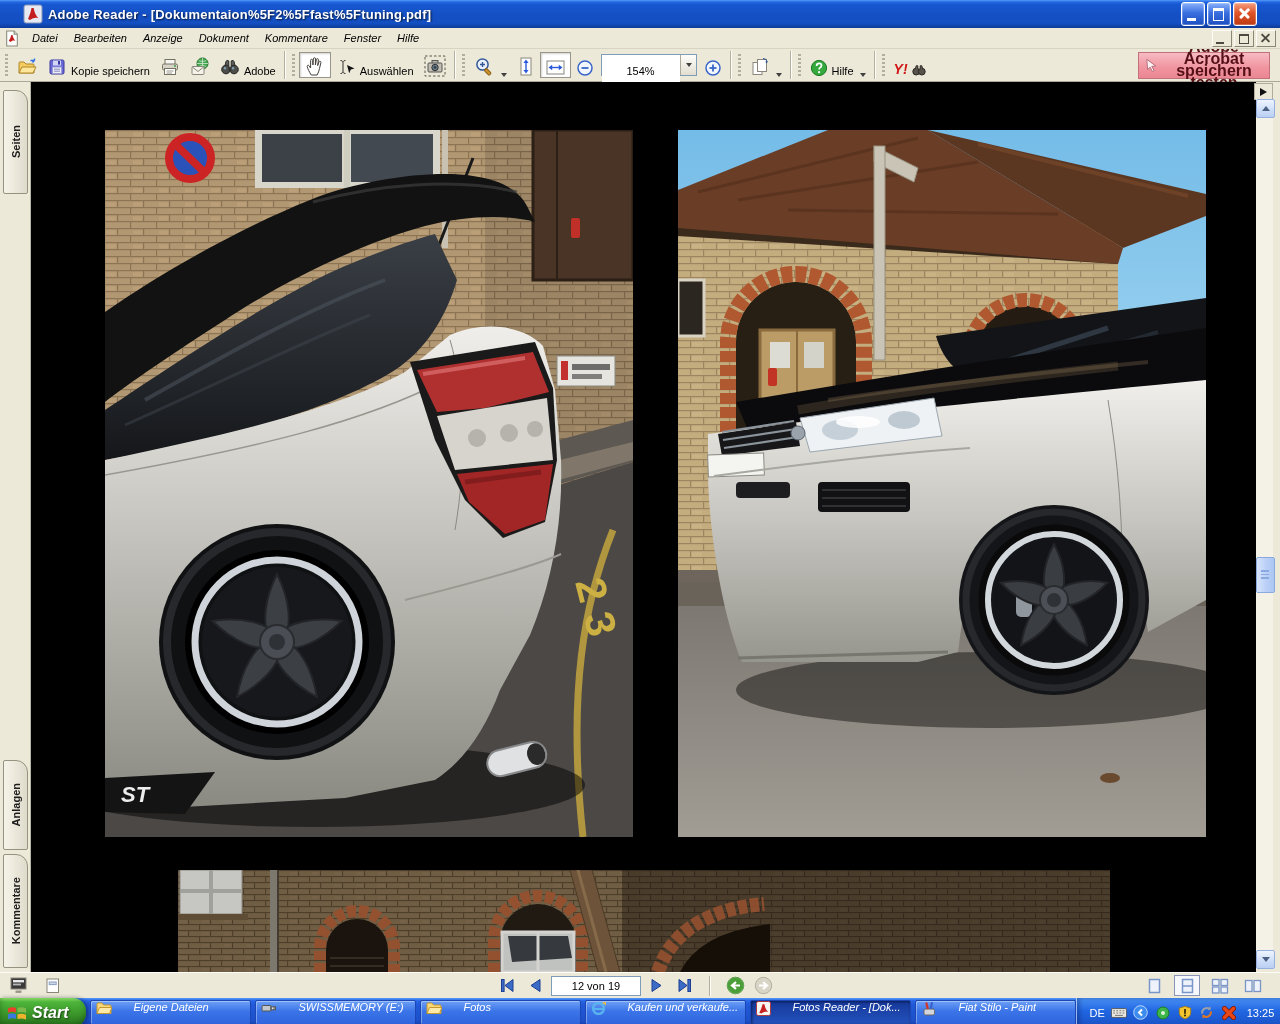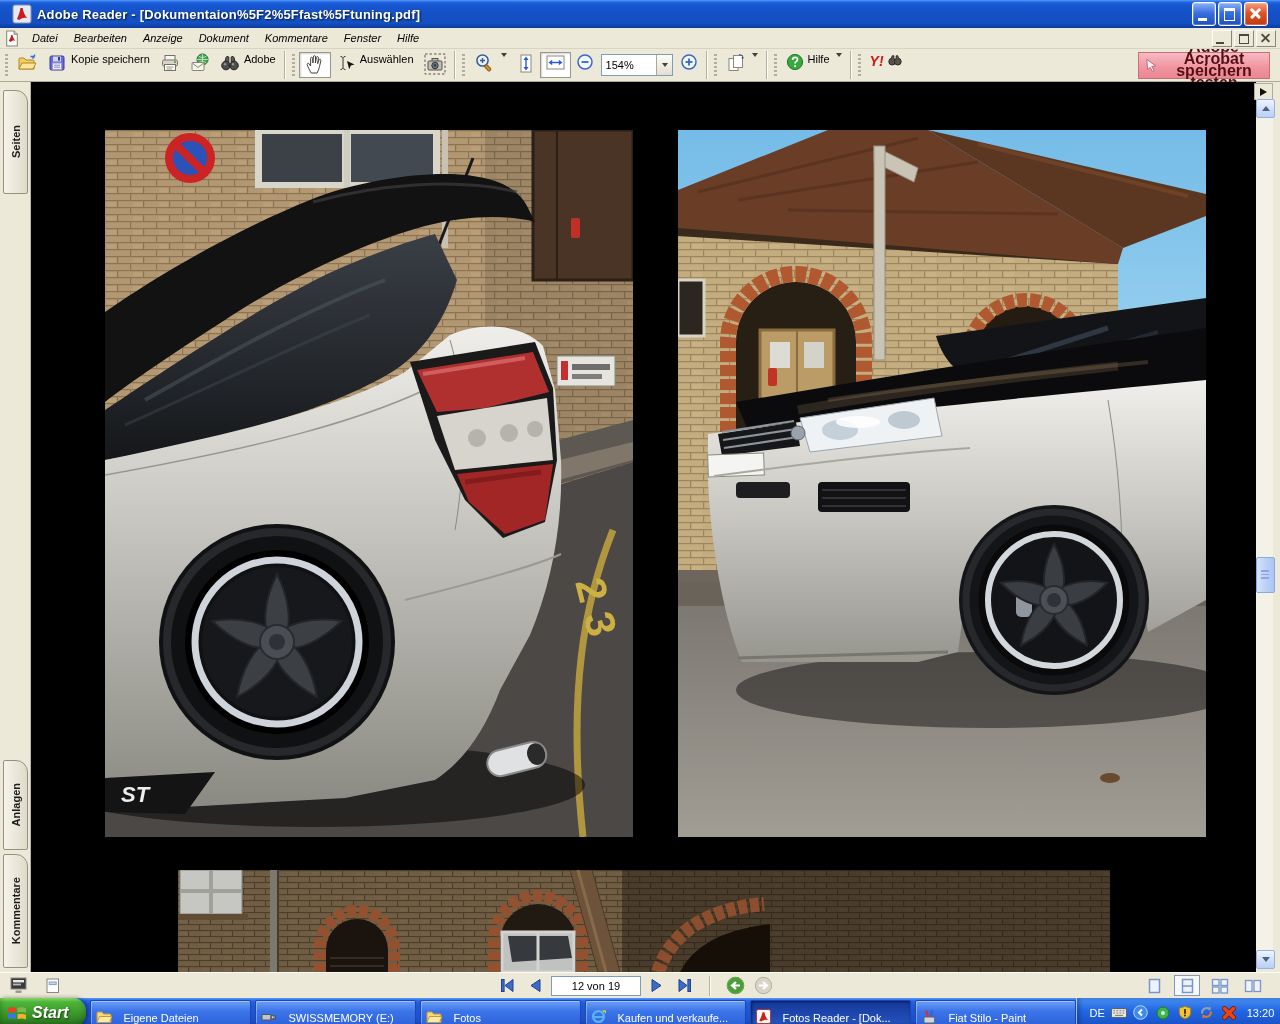--- a/index.html
+++ b/index.html
@@ -1,19 +1,19 @@
 <!DOCTYPE html>
 <html><head>
 <meta charset="utf-8">
 <style>
   html,body{margin:0;padding:0;background:#444;}
   #screen{width:1280px;height:1024px;position:relative;overflow:hidden;background:#ece9d8;
     font-family:"Liberation Sans",sans-serif;cursor:default;}
   
-  .titlebar{height:28px;display:flex;align-items:center;padding:0 10px;
+  .titlebar{height:28px;display:flex;align-items:center;padding:0 21px;
     background:linear-gradient(180deg,#5a9cf8 0%,#2268e4 7%,#1757d0 16%,#1450c4 55%,#1450c4 82%,#0d3b97 100%);}
   .app-icon{width:20px;height:20px;margin:0 5px 0 2px;flex:none;}
   .wtitle{color:#fff;font-weight:bold;font-size:13px;flex:1;white-space:nowrap;overflow:hidden;
     text-shadow:1px 1px 2px rgba(0,0,0,.75);letter-spacing:.2px;}
   .winbtns{display:flex;gap:2px;margin-right:2px;}
   .wbtn{width:22px;height:22px;border-radius:3px;border:1px solid #fff;position:relative;
     background:linear-gradient(180deg,#8ab2fa 0%,#3a6fe0 45%,#1c4fc0 100%);box-shadow:inset 0 0 0 1px rgba(255,255,255,.25);}
   .wbtn.close{background:linear-gradient(180deg,#f4a080 0%,#e05328 45%,#bd3a12 100%);}
   .g-min{position:absolute;left:5px;bottom:4px;width:9px;height:3px;background:#fff;}
   .g-res{position:absolute;left:5px;top:5px;width:9px;height:9px;border:1px solid #fff;border-top-width:3px;}
@@ -28,26 +28,26 @@
   .cbtn{width:18px;height:15px;background:#ece9d8;border:1px solid;border-color:#fdfcf6 #8a8778 #8a8778 #fdfcf6;position:relative;}
   .cg-min{position:absolute;left:3px;bottom:2px;width:8px;height:2px;background:#4c4a40;}
   .cg-res{position:absolute;left:4px;top:3px;width:8px;height:7px;border:1px solid #4c4a40;border-top-width:2px;}
   .cg-x1,.cg-x2{position:absolute;left:3px;top:6px;width:11px;height:2px;background:#4c4a40;}
   .cg-x1{transform:rotate(45deg);} .cg-x2{transform:rotate(-45deg);}
   
   .toolbar{height:32px;display:flex;align-items:center;background:#ece9d8;border-bottom:1px solid #aca899;padding:0 2px;font-size:11px;}
   .grip{width:3px;height:22px;margin:0 4px 0 3px;flex:none;
     background:repeating-linear-gradient(180deg,#b2ae9e 0 2px,#ece9d8 2px 4px);}
   .sep{width:1px;height:28px;background:#b4b0a0;border-right:1px solid #fdfcf6;margin:0 3px;flex:none;}
-  .tbtn{display:flex;align-items:flex-start;gap:4px;height:26px;padding:0 4px;background:transparent;
+  .tbtn{display:flex;align-items:flex-end;gap:4px;height:26px;padding:0 4px;background:transparent;
     border:1px solid transparent;font-size:11px;color:#000;font-family:inherit;flex:none;}
   .tbtn.pressed{background:#fff;border:1px solid #9a968a;box-shadow:inset 1px 1px 2px rgba(0,0,0,.18);}
   .dd{width:0;height:0;border-left:3.5px solid transparent;border-right:3.5px solid transparent;border-top:4px solid #404040;margin-left:2px;}
   .zoomfield{display:flex;align-items:stretch;background:#fff;border:1px solid #7f9db9;height:20px;margin:0 2px;flex:none;}
-  .zoomfield input{width:46px;border:none;font-size:11px;font-family:inherit;outline:none;padding:4px;}
+  .zoomfield input{width:46px;border:none;font-size:11px;text-align:center;font-family:inherit;outline:none;padding:16px;}
   .zoomfield .ddbox{width:15px;display:flex;align-items:center;justify-content:center;border-left:1px solid #aca899;
     background:linear-gradient(180deg,#fdfdfa,#e2dfd0);}
   .acrobat{margin-left:auto;margin-right:8px;width:132px;height:27px;flex:none;
     background:linear-gradient(180deg,#f7bac2 0%,#f0949f 60%,#ea8692 100%);border:1px solid #c2717c;
     display:flex;align-items:center;gap:5px;padding:0 5px;color:#551016;font-size:16px;font-weight:bold;line-height:12px;}
   .acrobat .txt{flex:1;text-align:center;}
   
   .docarea{position:relative;height:890px;background:#ece9d8;}
   .tabstrip{position:absolute;left:0;top:0;bottom:0;width:30px;background:#ece9d8;border-right:1px solid #b8b4a4;}
   .vtab{position:absolute;left:3px;width:23px;background:linear-gradient(90deg,#f6f4ea,#dfdbcb);
@@ -87,21 +87,21 @@
   .lbtn.pressed{border:1px solid #8a96b8;background:#f6f8fc;}
   
   .taskbar{height:29px;display:flex;align-items:center;position:relative;
     background:linear-gradient(180deg,#559af8 0%,#2a67e8 9%,#2159d8 22%,#1c4fca 78%,#123a9d 100%);}
   .startbtn{height:29px;flex:none;background:linear-gradient(180deg,#8fe06a 0%,#4db53a 14%,#3d9a2c 50%,#2e7c21 90%,#266b1a 100%);
     border-radius:0 13px 13px 0;display:flex;align-items:center;gap:5px;padding:0 18px 0 7px;
     box-shadow:inset 0 -3px 6px rgba(0,40,0,.35),2px 0 4px rgba(0,0,30,.4);
     color:#fff;font-weight:bold;font-style:italic;font-size:16px;text-shadow:1px 1px 2px rgba(0,0,0,.55);}
   .task{width:149px;height:23px;margin-left:4px;flex:none;border:1px solid #1b46b4;border-radius:2px;
     background:linear-gradient(180deg,#6da0f6 0%,#3b74e8 45%,#2f64dd 100%);
-    box-shadow:inset 1px 1px 0 rgba(255,255,255,.35);display:flex;align-items:flex-end;gap:11px;padding:0 5px;color:#fff;font-size:11px;}
+    box-shadow:inset 1px 1px 0 rgba(255,255,255,.35);display:flex;align-items:flex-start;gap:21px;padding:0 5px;color:#fff;font-size:11px;font-style:italic;}
   .task span{white-space:nowrap;overflow:hidden;}
   .task.active{background:linear-gradient(180deg,#16389a 0%,#2352bc 100%);box-shadow:inset 1px 1px 3px rgba(0,0,20,.55);}
   .task svg{flex:none;}
   .tray{margin-left:auto;height:29px;display:flex;align-items:center;gap:6px;padding:0 9px 0 12px;
     background:linear-gradient(180deg,#4890f4 0%,#2166e2 45%,#1850c4 100%);
     border-left:1px solid rgba(255,255,255,.55);box-shadow:inset 3px 0 4px rgba(0,0,40,.25);color:#fff;font-size:11px;}
   .trayicon{width:16px;height:16px;display:flex;align-items:center;justify-content:center;flex:none;}
   .clock{margin-left:4px;font-size:11px;}
 </style>
 </head>
@@ -767,16 +767,16 @@
           <path d="M11.6 1.6 L11.4 5.5 L8 3.8 Z" fill="#9aa0a8"></path>
           <path d="M3.4 13.4 L3.6 9.5 L7 11.2 Z" fill="#e07820"></path>
         </svg>
       </span>
       <span class="trayicon">
         <svg width="14" height="14" viewBox="0 0 14 14">
           <path d="M2.5 2.5 L11.5 11.5 M11.5 2.5 L2.5 11.5" stroke="#8a1800" stroke-width="5" stroke-linecap="round"></path>
           <path d="M2.5 2.5 L11.5 11.5 M11.5 2.5 L2.5 11.5" stroke="#e84818" stroke-width="3.2" stroke-linecap="round"></path>
         </svg>
       </span>
-      <span class="clock">13:20</span>
+      <span class="clock">13:25</span>
     </div>
   </div>
 </div>
 
 </body></html>

